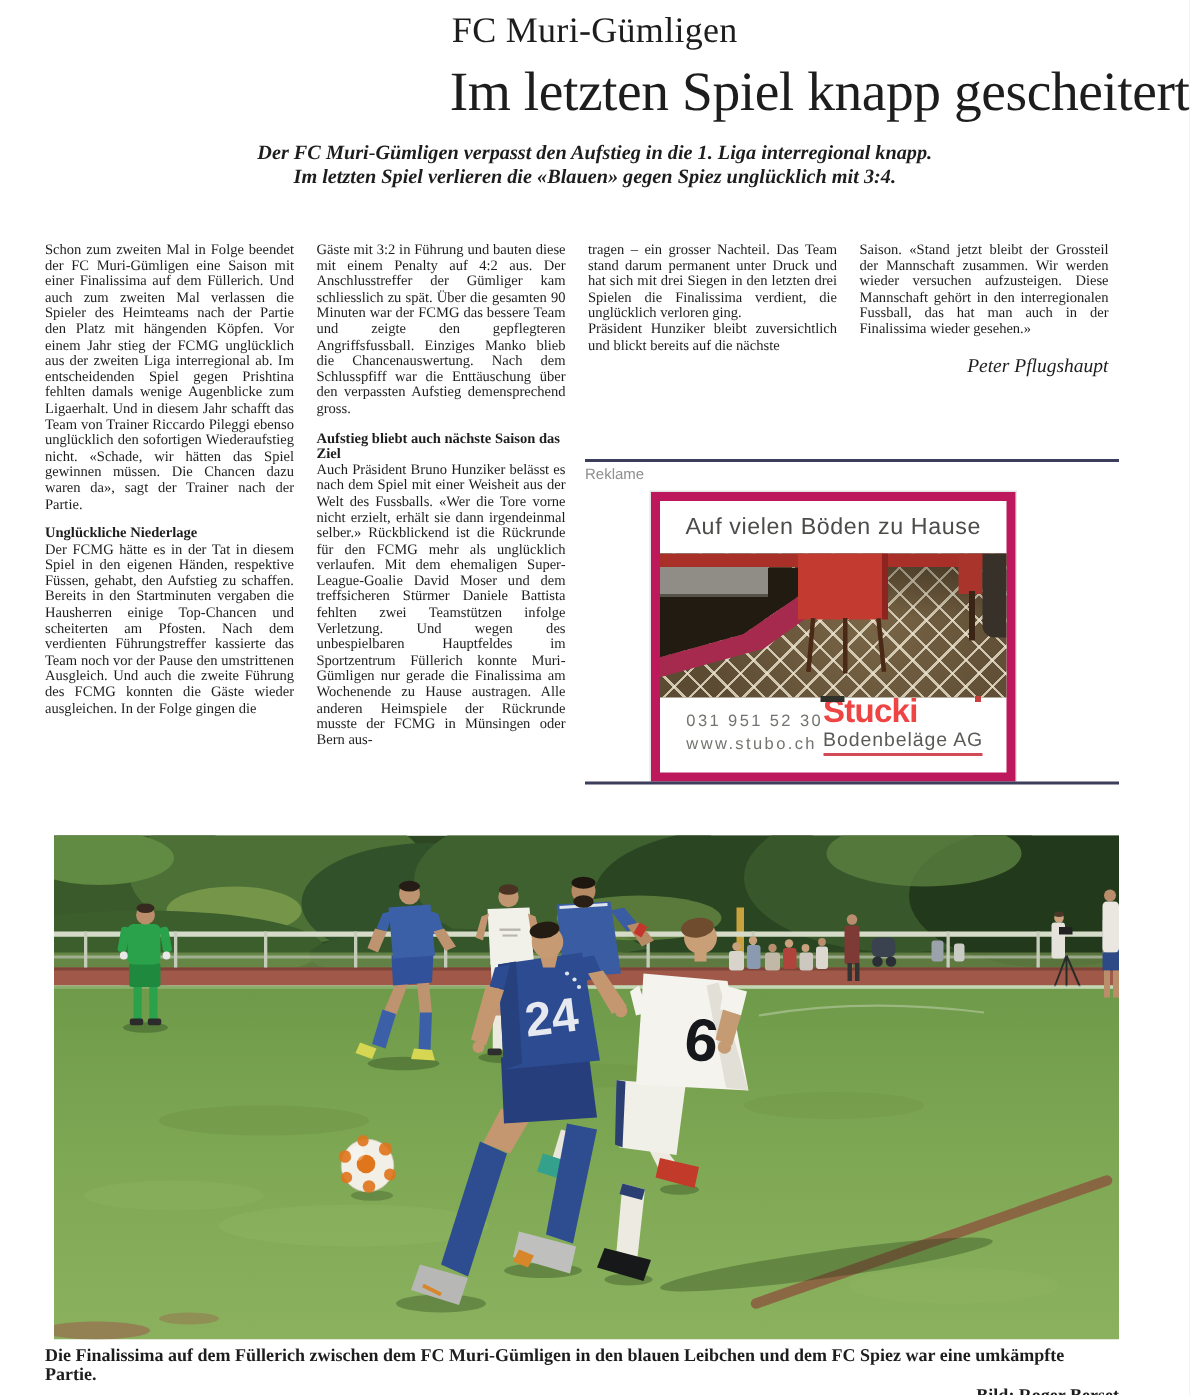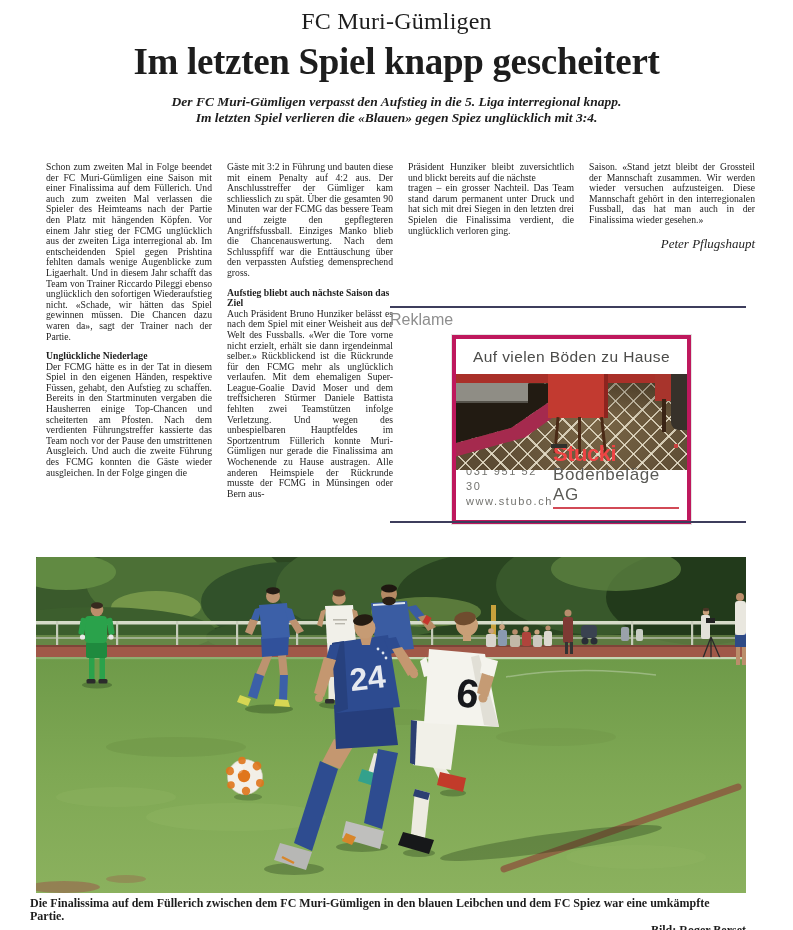--- a/index.html
+++ b/index.html
@@ -2,36 +2,36 @@
 <html><head>
 <meta charset="utf-8">
 <style>
   html,body{margin:0;padding:0;background:#e9e9e9;}
   .page{position:relative;width:793px;height:930px;background:#ffffff;margin:0 auto;
         font-family:"Liberation Serif", serif;color:#1d1d1d;overflow:hidden;}
 
   
   .masthead{position:absolute;top:8px;left:0;width:793px;text-align:center;}
   .kicker{font-size:24px;letter-spacing:.2px;}
-  .headline{font-size:37px;font-weight:700;margin-top:5px;letter-spacing:-.3px;}
+  .headline{font-size:37px;font-weight:400;margin-top:5px;letter-spacing:-.3px;text-align:right;}
   .subtitle{margin-top:11px;font-size:13.5px;font-weight:700;font-style:italic;line-height:16px;}
 
   
-  .columns{position:absolute;left:46px;top:162px;width:716px;display:flex;gap:15px;}
+  .columns{position:absolute;left:30px;top:162px;width:716px;display:flex;gap:15px;}
   .col{width:166px;flex:0 0 166px;font-size:9.7px;line-height:10.6px;text-align:justify;}
   .col p{margin:0;}
   .col .subhead{font-weight:700;margin:9px 0 0 0;text-align:left;}
   .byline{margin-top:13px;text-align:right;font-style:italic;font-size:13px;}
 
   
   .ad-section{position:absolute;left:390px;top:306px;width:356px;}
   .ad-rule{height:0;border-top:2px solid #3d3d5c;}
   .ad-rule-bottom{position:absolute;left:390px;top:521px;width:356px;border-top:2px solid #3d3d5c;}
-  .reklame{font-family:"Liberation Sans",sans-serif;font-size:16px;color:#8e8e8e;margin-top:3px;}
-  .ad-box{margin:6px 0 0 62px;width:231px;height:181px;border:4px solid #be185d;background:#fff;
+  .reklame{font-family:"Liberation Sans",sans-serif;font-size:10px;color:#8e8e8e;margin-top:3px;}
+  .ad-box{margin:6px 0 0 44px;width:231px;height:181px;border:6px solid #be185d;background:#fff;
           box-shadow:0 0 0 1px #e4e4e2;}
   .ad-head{height:35px;display:flex;align-items:center;justify-content:center;
            font-family:"Liberation Sans",sans-serif;font-size:15.5px;color:#4c4c4a;letter-spacing:.4px;}
   .ad-photo{position:relative;height:96px;overflow:hidden;
      background:
        linear-gradient(180deg, rgba(25,18,8,.45), rgba(25,18,8,0) 45%),
        repeating-linear-gradient(45deg, rgba(236,228,206,0) 0 11px, rgba(236,228,206,.8) 11px 12.5px),
        repeating-linear-gradient(-45deg, rgba(236,228,206,0) 0 11px, rgba(236,228,206,.8) 11px 12.5px),
        radial-gradient(circle at 60% 45%, #7a6647, #5c4b33 75%);}
   .ad-redband{position:absolute;left:0;top:0;width:100%;height:9px;background:#a93029;}
@@ -53,60 +53,60 @@
              border-bottom-left-radius:8px;}
   .ad-foot{height:46px;display:flex;align-items:flex-end;justify-content:center;
            padding:0 8px 7px 10px;box-sizing:border-box;}
   .ad-contact{font-family:"Liberation Sans",sans-serif;font-size:11px;color:#73736f;
               letter-spacing:1.6px;line-height:15px;}
   .stucki{position:relative;text-align:left;}
   .stucki-word{position:relative;font-family:"Liberation Sans",sans-serif;font-weight:700;
                font-size:22px;line-height:20px;color:#ef4444;letter-spacing:-.5px;}
   .stucki-word::before{content:"";position:absolute;left:-2px;top:0;width:16px;height:4px;background:#30302b;}
   .stucki-dot{position:absolute;right:1px;top:0px;width:4px;height:4px;background:#c8413f;}
-  .stucki-sub{font-family:"Liberation Sans",sans-serif;font-size:17px;color:#5a5a56;
+  .stucki-sub{font-family:"Liberation Sans",sans-serif;font-size:13px;color:#5a5a56;
               letter-spacing:.6px;margin-top:1px;}
   .stucki-rule{height:2px;background:#d24a56;margin-top:2px;}
 
   
   .photo{position:absolute;left:36px;top:557px;width:710px;height:336px;}
   .photo svg{display:block;}
 
   
   .caption{position:absolute;left:30px;top:897px;width:716px;font-size:12px;font-weight:700;line-height:13px;}
   .caption .credit{text-align:right;margin-top:1px;}
 </style>
 </head>
 <body>
 
 <div class="page">
 
   <div class="masthead">
     <div class="kicker">FC Muri-Gümligen</div>
     <div class="headline">Im letzten Spiel knapp gescheitert</div>
     <div class="subtitle">
-      <div>Der FC Muri-Gümligen verpasst den Aufstieg in die 5. Liga interregional knapp.</div>
+      <div>Der FC Muri-Gümligen verpasst den Aufstieg in die 1. Liga interregional knapp.</div>
       <div>Im letzten Spiel verlieren die «Blauen» gegen Spiez unglücklich mit 3:4.</div>
     </div>
   </div>
 
   <div class="columns">
     <div class="col">
       <p>Schon zum zweiten Mal in Folge beendet der FC Muri-Gümligen eine Saison mit einer Finalissima auf dem Füllerich. Und auch zum zweiten Mal verlassen die Spieler des Heimteams nach der Partie den Platz mit hängenden Köpfen. Vor einem Jahr stieg der FCMG unglücklich aus der zweiten Liga interregional ab. Im entscheidenden Spiel gegen Prishtina fehlten damals wenige Augenblicke zum Ligaerhalt. Und in diesem Jahr schafft das Team von Trainer Riccardo Pileggi ebenso unglücklich den sofortigen Wiederaufstieg nicht. «Schade, wir hätten das Spiel gewinnen müssen. Die Chancen dazu waren da», sagt der Trainer nach der Partie.</p>
       <p class="subhead">Unglückliche Niederlage</p>
       <p>Der FCMG hätte es in der Tat in diesem Spiel in den eigenen Händen, respektive Füssen, gehabt, den Aufstieg zu schaffen. Bereits in den Startminuten vergaben die Hausherren einige Top-Chancen und scheiterten am Pfosten. Nach dem verdienten Führungstreffer kassierte das Team noch vor der Pause den umstrittenen Ausgleich. Und auch die zweite Führung des FCMG konnten die Gäste wieder ausgleichen. In der Folge gingen die</p>
     </div>
     <div class="col">
       <p>Gäste mit 3:2 in Führung und bauten diese mit einem Penalty auf 4:2 aus. Der Anschlusstreffer der Gümliger kam schliesslich zu spät. Über die gesamten 90 Minuten war der FCMG das bessere Team und zeigte den gepflegteren Angriffsfussball. Einziges Manko blieb die Chancenauswertung. Nach dem Schlusspfiff war die Enttäuschung über den verpassten Aufstieg demensprechend gross.</p>
       <p class="subhead">Aufstieg bliebt auch nächste Saison das Ziel</p>
       <p>Auch Präsident Bruno Hunziker belässt es nach dem Spiel mit einer Weisheit aus der Welt des Fussballs. «Wer die Tore vorne nicht erzielt, erhält sie dann irgendeinmal selber.» Rückblickend ist die Rückrunde für den FCMG mehr als unglücklich verlaufen. Mit dem ehemaligen Super-League-Goalie David Moser und dem treffsicheren Stürmer Daniele Battista fehlten zwei Teamstützen infolge Verletzung. Und wegen des unbespielbaren Hauptfeldes im Sportzentrum Füllerich konnte Muri-Gümligen nur gerade die Finalissima am Wochenende zu Hause austragen. Alle anderen Heimspiele der Rückrunde musste der FCMG in Münsingen oder Bern aus-</p>
     </div>
     <div class="col">
+      <p>tragen – ein grosser Nachteil. Das Team stand darum permanent unter Druck und hat sich mit drei Siegen in den letzten drei Spielen die Finalissima verdient, die unglücklich verloren ging.</p>
       <p>Präsident Hunziker bleibt zuversichtlich und blickt bereits auf die nächste</p>
-      <p>tragen – ein grosser Nachteil. Das Team stand darum permanent unter Druck und hat sich mit drei Siegen in den letzten drei Spielen die Finalissima verdient, die unglücklich verloren ging.</p>
     </div>
     <div class="col">
       <p>Saison. «Stand jetzt bleibt der Grossteil der Mannschaft zusammen. Wir werden wieder versuchen aufzusteigen. Diese Mannschaft gehört in den interregionalen Fussball, das hat man auch in der Finalissima wieder gesehen.»</p>
       <div class="byline">Peter Pflugshaupt</div>
     </div>
   </div>
 
   <div class="ad-section">
     <div class="ad-rule"></div>
     <div class="reklame">Reklame</div>

